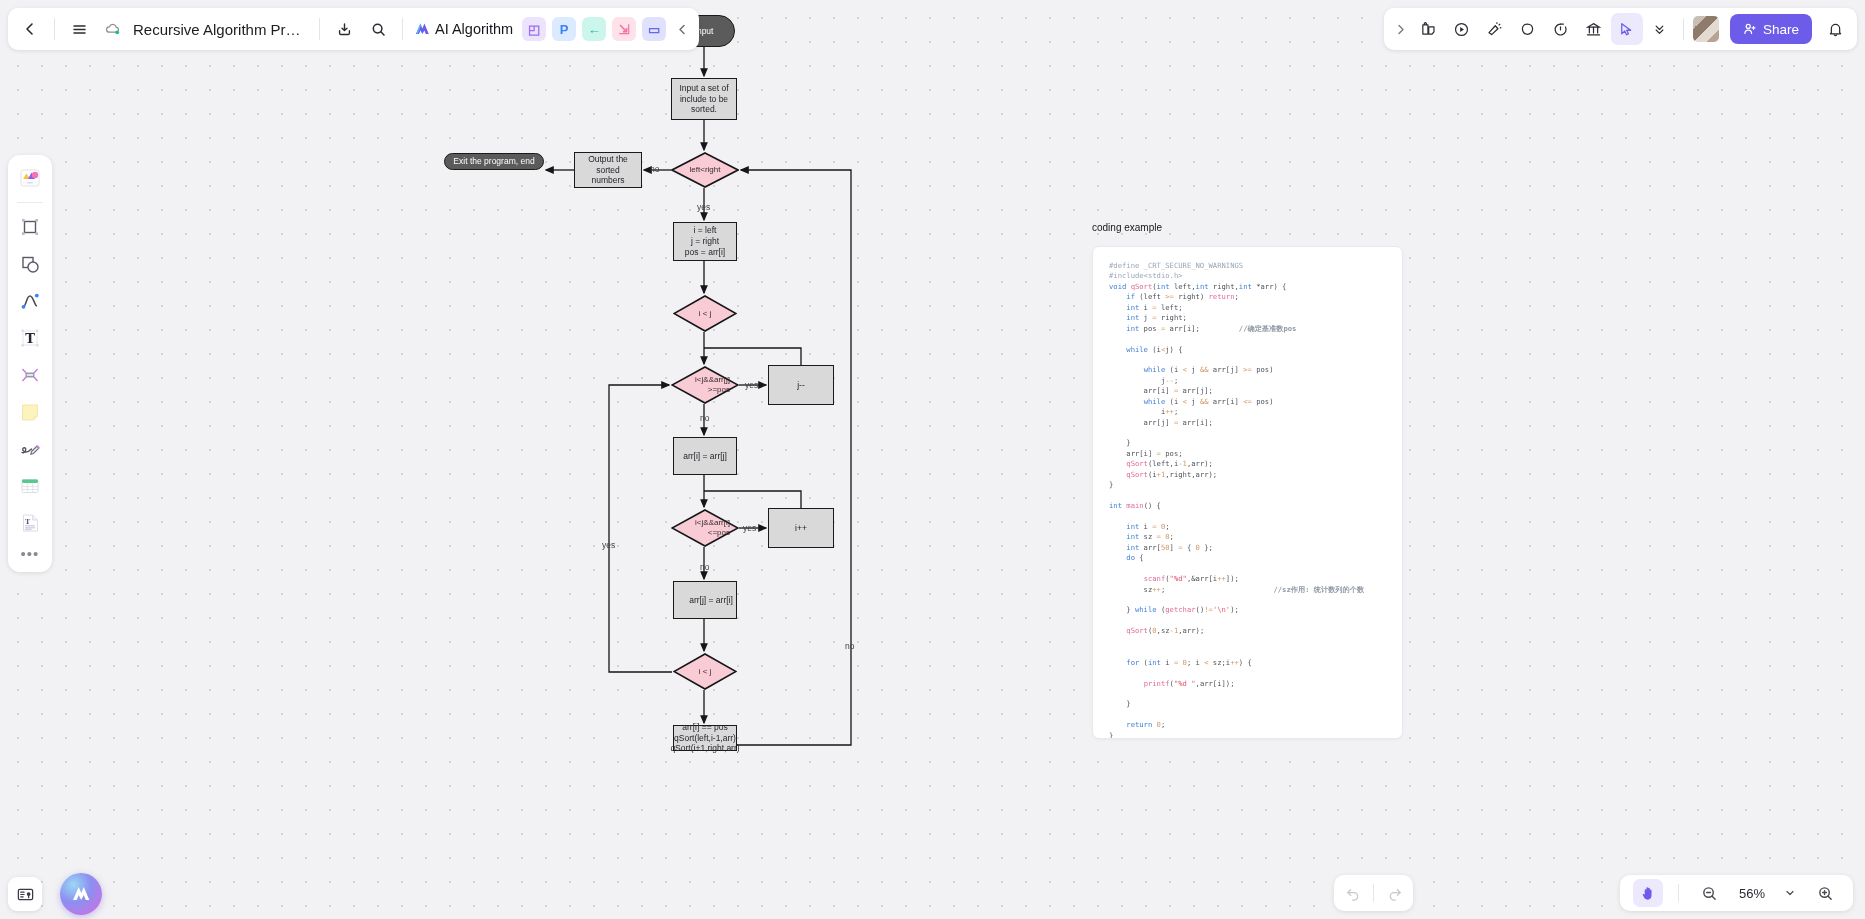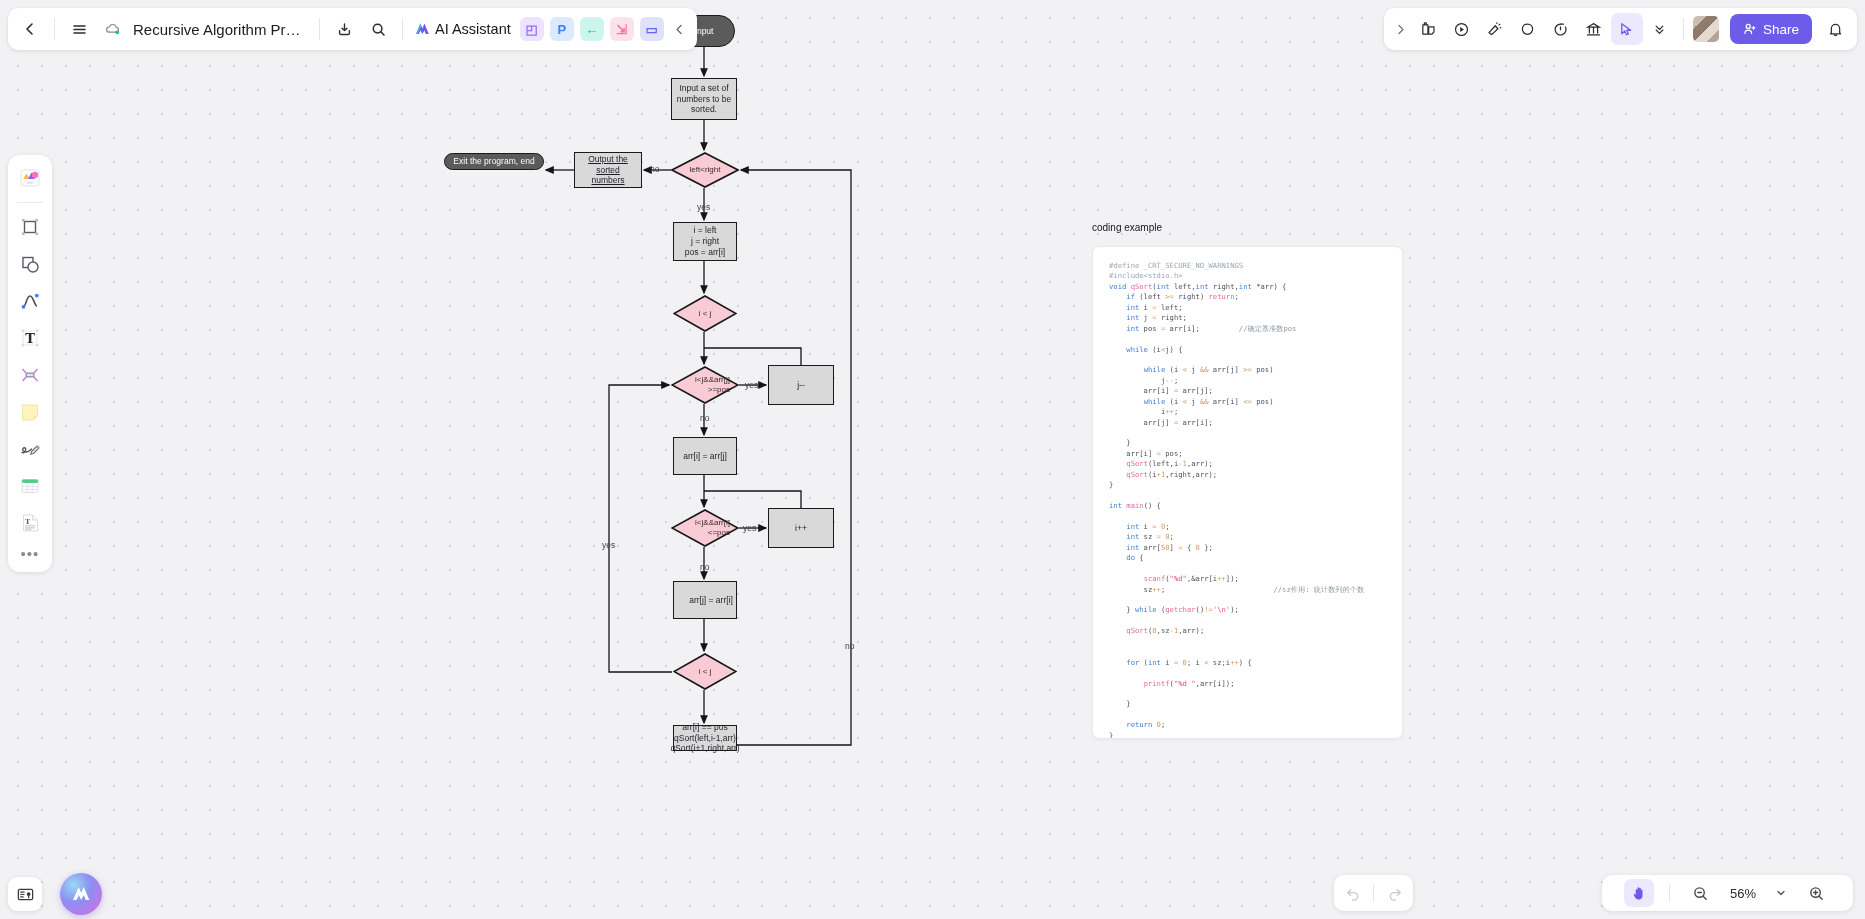--- a/index.html
+++ b/index.html
@@ -101,21 +101,21 @@
   }
 
   
   .undo-group, .zoom-group {
     position: absolute; bottom: 8px; height: 36px;
     background: #fff; border-radius: 10px;
     box-shadow: 0 1px 5px rgba(0,0,0,.10);
     display: flex; align-items: center; padding: 0 4px;
   }
   .undo-group { right: 452px; }
-  .zoom-group { right: 12px; padding: 0 22px; gap: 10px; margin-top: 15px; }
+  .zoom-group { right: 12px; padding: 0 13px; gap: 10px; margin-top: 15px; }
   .zb {
     width: 30px; height: 28px; border-radius: 7px; cursor: pointer;
     display: flex; align-items: center; justify-content: center; color: #4a4a55; flex:none;
   }
   .zb.disabled { color: #c8c8d0; }
   .zvsep { width: 1px; height: 18px; background: #e6e6ec; margin: 0 5px; }
   .zpct { font-size: 13px; color: #2a2a33; min-width: 36px; text-align: center; cursor: pointer; }
   .hand-btn { background: #ece9fd; color: #6c5ce9; width: 30px; height: 28px; border-radius: 7px;
               display:flex; align-items:center; justify-content:center; cursor:pointer; flex:none;}
 
@@ -155,21 +155,21 @@
   .code-body {
     padding: 14px 16px;
     font-family: "DejaVu Sans Mono", monospace;
     font-size: 7.2px; line-height: 1.45; white-space: pre; color: #383a42;
   }
   .k-pre  { color: #9aa7b5; }   
   .k-kw   { color: #3f7fd4; }   
   .k-fn   { color: #e06c9a; }   
   .k-str  { color: #e4566e; }   
   .k-num  { color: #d19a66; }   
-  .k-cmt  { color: #8f9aa6; }   
+  .k-cmt  { color: #8f9aa6; font-weight: bold; }   
   .k-op   { color: #d19a66; }   
   .k-pl   { color: #50535c; }
 </style>
 </head>
 <body>
 
 <div id="app">
 
   <div id="canvas">
     <svg id="edges" width="1865" height="919" style="position:absolute;left:0;top:0;">
@@ -216,31 +216,31 @@
 
         <path d="M737,745 L851,745 L851,170 L741,170" marker-end="url(#ah)"></path>
       </g>
     </svg>
     <div id="nodes">
         <div class="node n-term" style="left: 673px; top: 15px; width: 62px; height: 32px;">
           <div style="white-space: pre-line;">Input</div>
         </div>
         <div class="node n-proc" style="left: 671px; top: 78px; width: 66px; height: 42px;">
           <div style="white-space: pre-line;">Input a set of
-numbers to be
+include to be
 sorted.</div>
         </div>
         <div class="n-dec-wrap" style="left: 671px; top: 152px; width: 68px; height: 36px;">
           <svg width="68" height="36" viewBox="0 0 68 36">
        <polygon points="34,1 67,18 34,35 1,18" fill="#f9ccd5" stroke="#15151a" stroke-width="1.6"></polygon>
           </svg>
        <div class="n-dec-label">left&lt;right</div>
         </div>
         <div class="node n-proc" style="left: 574px; top: 152px; width: 68px; height: 36px;">
-          <div style="white-space: pre-line; text-decoration: underline;">Output the sorted
+          <div style="white-space: pre-line;">Output the sorted
 numbers</div>
         </div>
         <div class="node n-term" style="left: 444px; top: 153px; width: 100px; height: 17px;">
           <div style="white-space: pre-line;">Exit the program, end</div>
         </div>
         <div class="node n-proc" style="left: 673px; top: 222px; width: 64px; height: 39px;">
           <div style="white-space: pre-line;">i = left
 j = right
 pos = arr[i]</div>
         </div>
@@ -337,21 +337,21 @@
           <path d="M10.8 10.8 L14 14"></path>
         </svg>
     </div>
     <div class="tb-sep"></div>
     <div class="tb-btn" style="width:22px">
       <svg width="18" height="18" viewBox="0 0 18 18">
           <path d="M3 14 L7.4 3.6 L9.4 8.4 L11.4 3.6 L15.8 14 L12.8 14 L11.4 10.4 L9.4 14 L7.4 10.4 L6 14 Z" fill="#6c5ce9"></path>
           <path d="M3 14 L7.4 3.6 L8.2 5.6 L4.8 14 Z" fill="#4ab8f0"></path>
         </svg>
     </div>
-    <div class="ai-label">AI Assistant</div>
+    <div class="ai-label">AI Algorithm</div>
     <div id="app-chips" style="display:flex;align-items:center;">
         <div class="app-chip" style="background: rgb(236, 227, 253); color: rgb(155, 110, 243);">◰</div>
         <div class="app-chip" style="background: rgb(219, 234, 254); color: rgb(59, 130, 246);">P</div>
         <div class="app-chip" style="background: rgb(204, 246, 236); color: rgb(20, 184, 166);">←</div>
         <div class="app-chip" style="background: rgb(253, 226, 234); color: rgb(244, 114, 166);">⇲</div>
         <div class="app-chip" style="background: rgb(224, 226, 253); color: rgb(99, 102, 241);">▭</div>
       </div>
     <div class="tb-btn" style="width:22px">
       <svg width="13" height="13" viewBox="0 0 13 13" fill="none" stroke="#6a6a76" stroke-width="1.4" stroke-linecap="round" stroke-linejoin="round">
           <path d="M8 2.5 L4 6.5 L8 10.5"></path>

